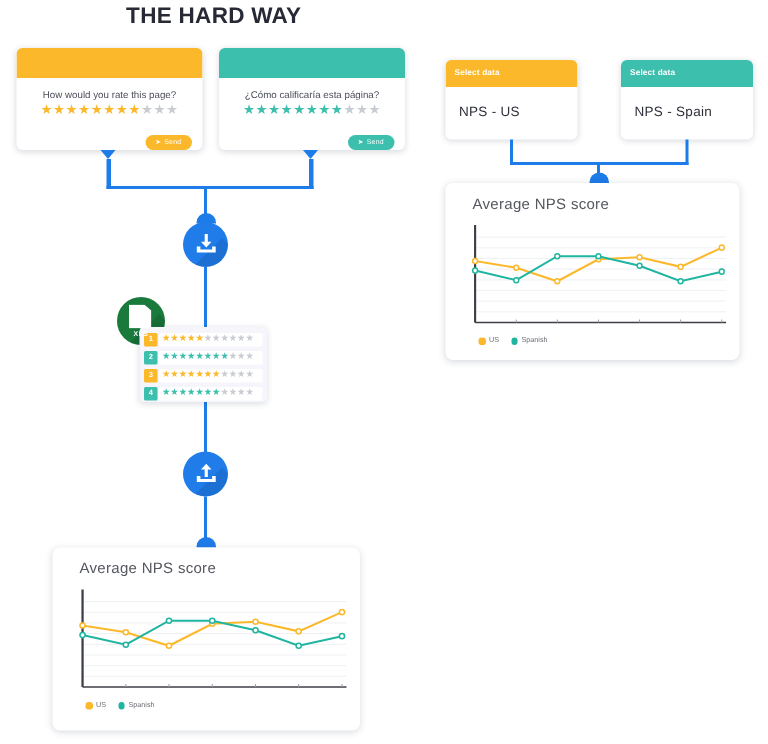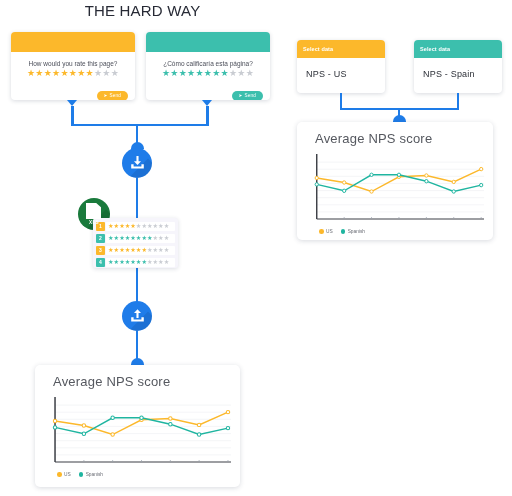--- a/index.html
+++ b/index.html
@@ -8,21 +8,21 @@
     background: #ffffff;
     font-family: "Liberation Sans", sans-serif;
     overflow: hidden;
   }
   #stage { position: relative; width: 512px; height: 496px; }
 
   
   .col-title {
     position: absolute;
     font-size: 15px;
-    font-weight: normal;
+    font-weight: bold;
     color: #272a35;
     letter-spacing: .2px;
     white-space: nowrap;
   }
   #title-hard { left: 0; top: 2px; width: 285px; text-align: center; }
   #title-easy { left: 290px; top: 2px; width: 222px; text-align: center; }
 
   
   .card {
     position: absolute;
@@ -154,21 +154,21 @@
 
   
   .chartcard {
     position: absolute; background: #fff;
     border-radius: 5px;
     box-shadow: 0 1px 5px rgba(40,50,80,.18);
   }
   #chart-hard { left: 35px; top: 365px; width: 205px; height: 122px; }
   #chart-easy { left: 297px; top: 122px; width: 196px; height: 118px; }
   .ch-title {
-    font-size: 13px; color: #55585f;
+    font-size: 10px; color: #55585f;
     padding: 9px 0 0 18px; letter-spacing: .2px;
   }
   .plotwrap { position: relative; margin: 5px 8px 0 14px; }
   .plotwrap svg { display: block; width: 100%; }
   .ch-legend {
     display: flex; align-items: center; gap: 8px;
     padding-left: 22px; margin-top: 2px;
   }
   .lg { display: flex; align-items: center; gap: 2.5px; }
   .lg .dot { width: 4.5px; height: 4.5px; border-radius: 50%; }

